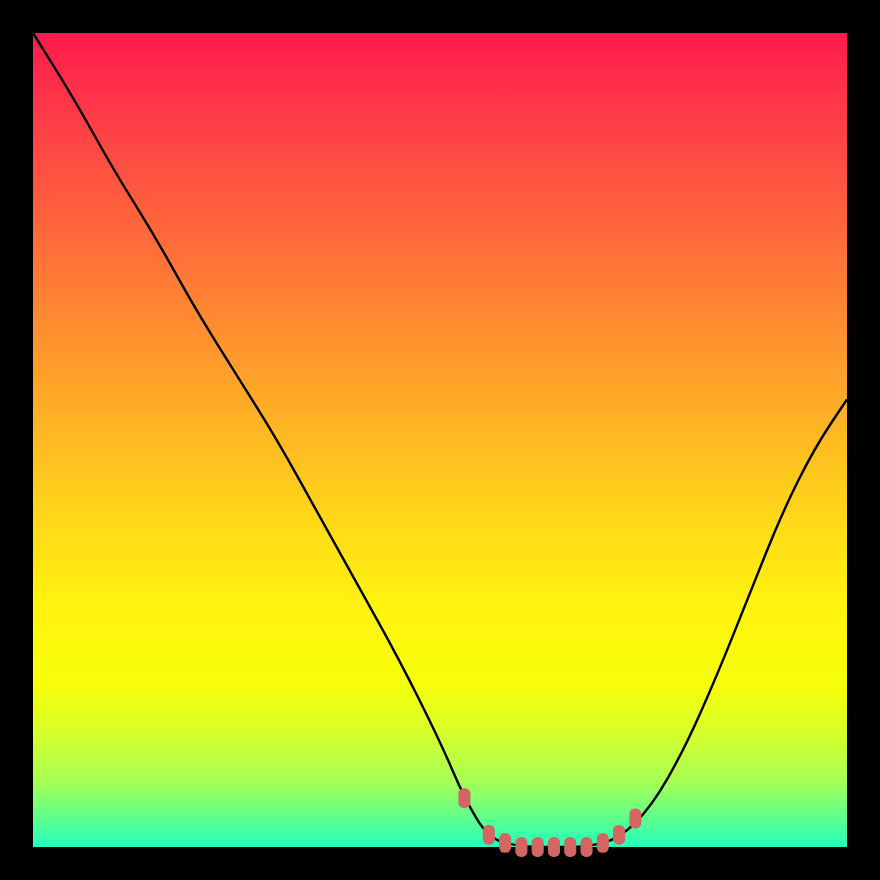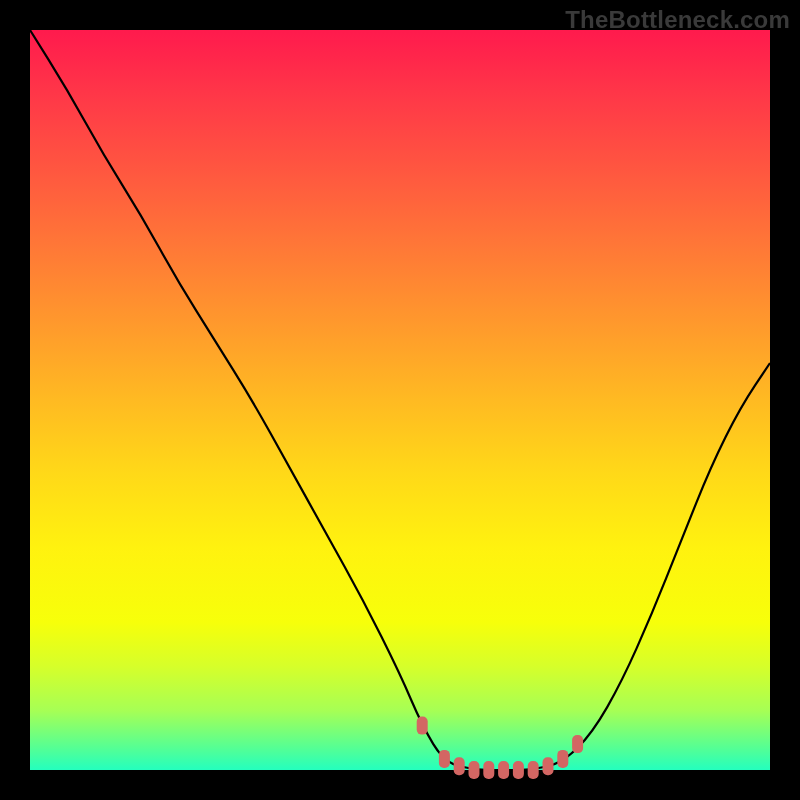--- a/index.html
+++ b/index.html
@@ -76,14 +76,13 @@
           <rect x="453.3" y="731.0" width="11" height="18" rx="5" ry="5" fill="#d36663"></rect>
           <rect x="468.1" y="731.0" width="11" height="18" rx="5" ry="5" fill="#d36663"></rect>
           <rect x="482.9" y="731.0" width="11" height="18" rx="5" ry="5" fill="#d36663"></rect>
           <rect x="497.7" y="731.0" width="11" height="18" rx="5" ry="5" fill="#d36663"></rect>
           <rect x="512.5" y="727.3" width="11" height="18" rx="5" ry="5" fill="#d36663"></rect>
           <rect x="527.3" y="719.9" width="11" height="18" rx="5" ry="5" fill="#d36663"></rect>
           <rect x="542.1" y="705.1" width="11" height="18" rx="5" ry="5" fill="#d36663"></rect>
         </g>
     </svg>
   </div>
-  <div class="watermark">TheBottleneck.com</div>
 </div>
 
 </body></html>

